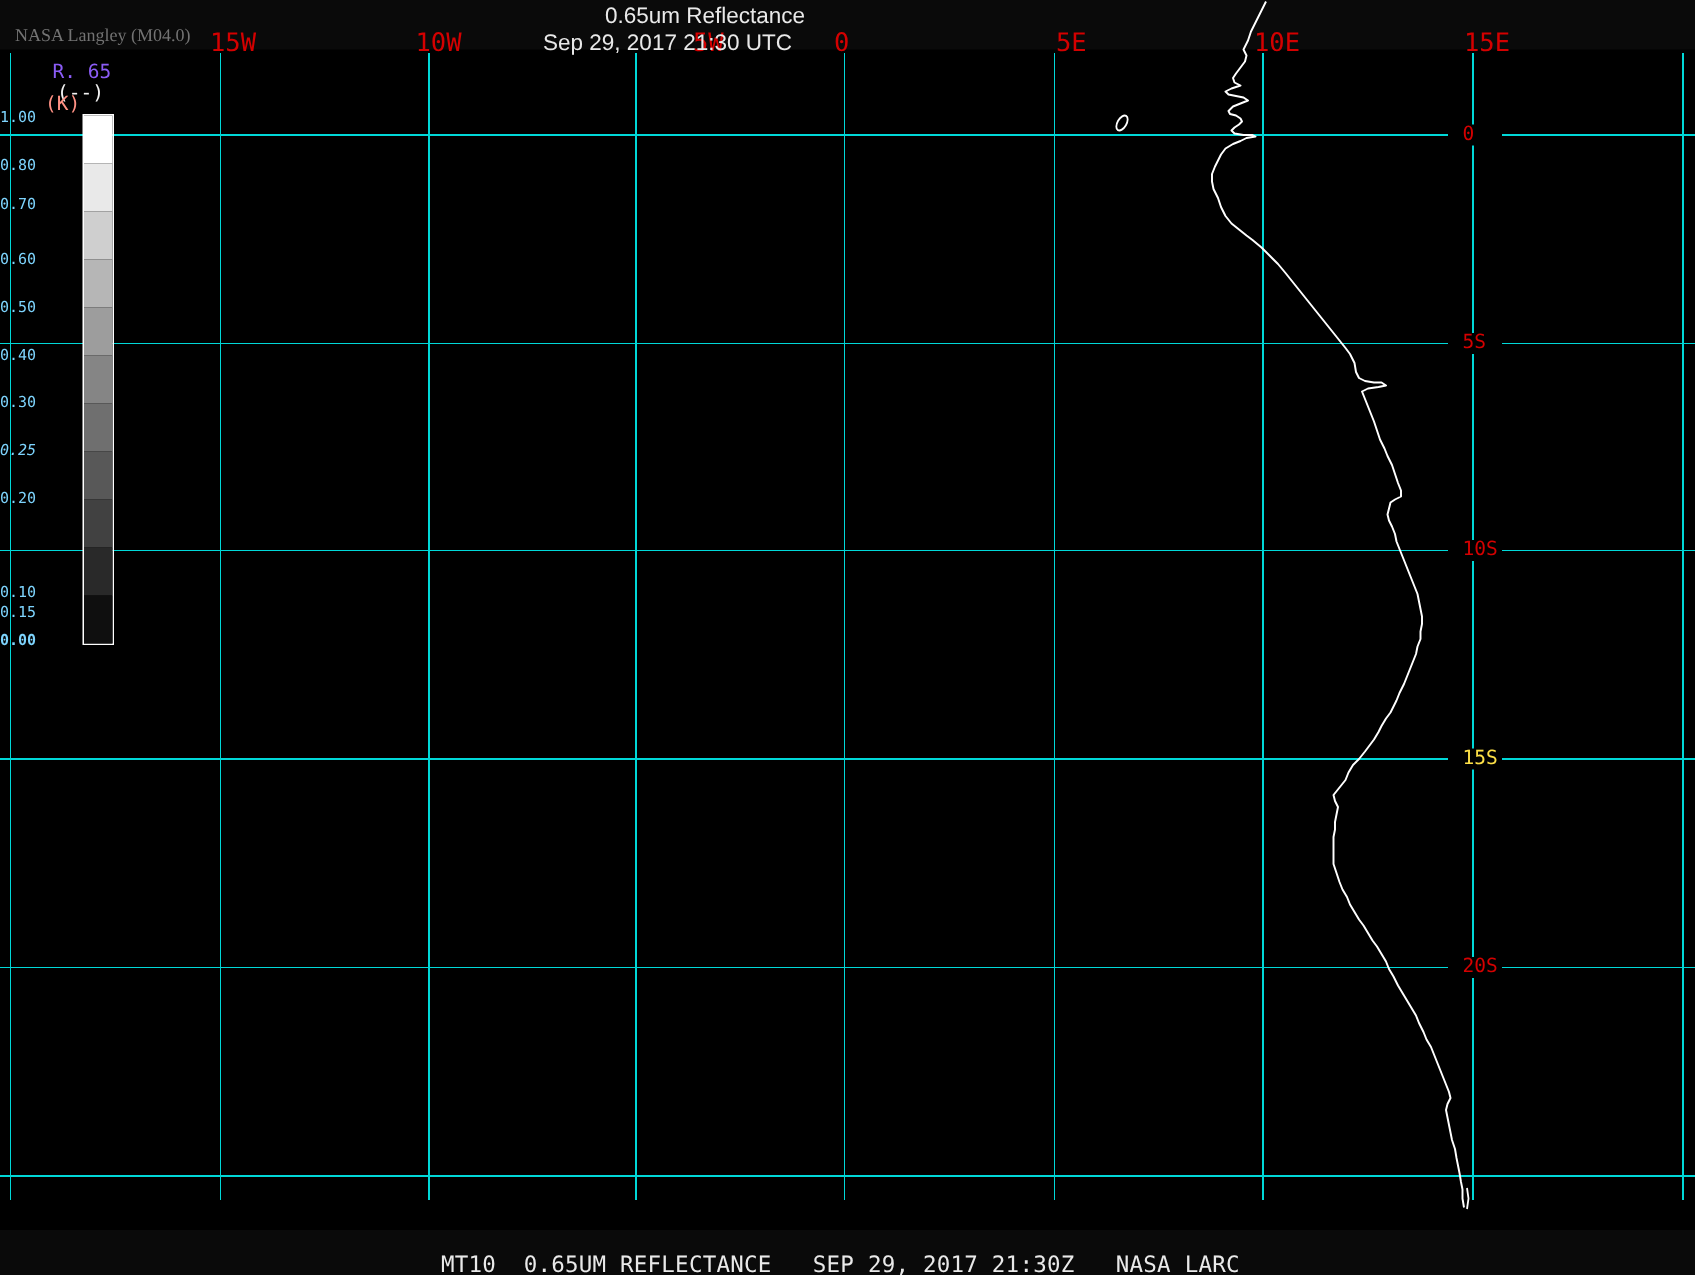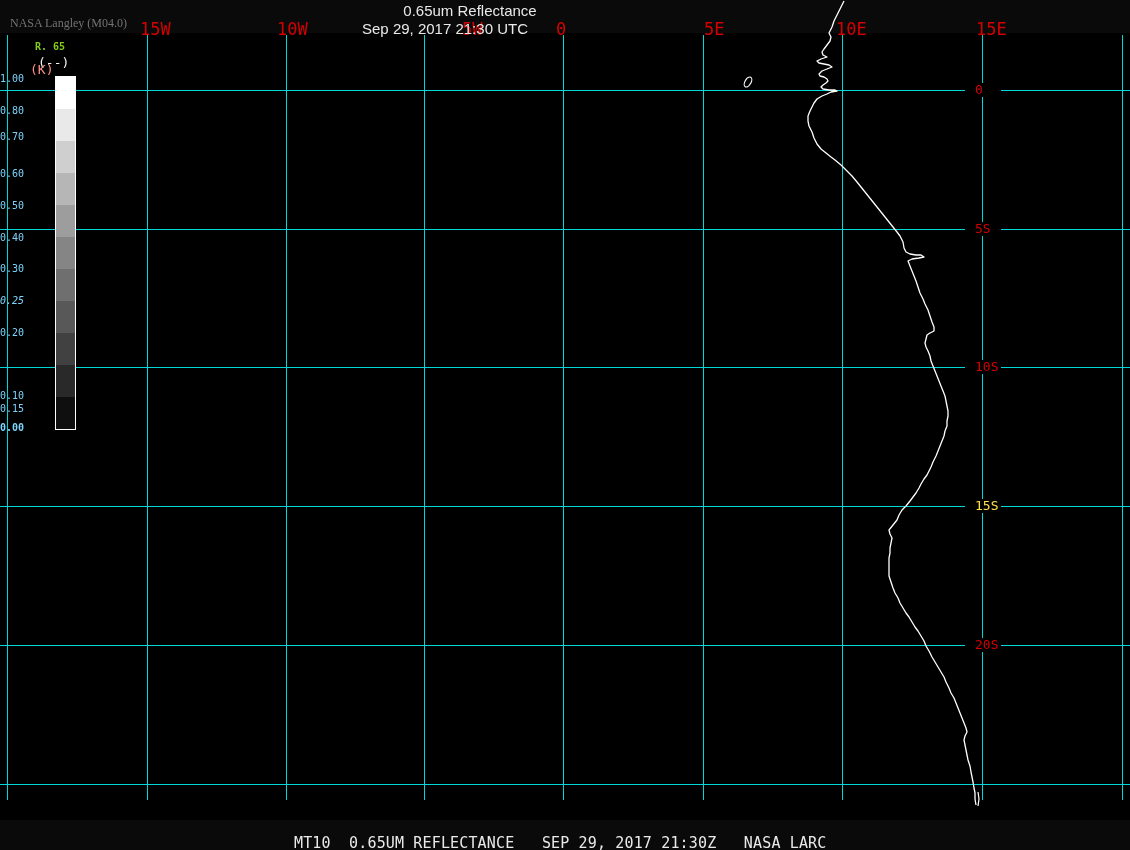--- a/index.html
+++ b/index.html
@@ -40,21 +40,21 @@
     position:absolute;left:55px;top:76px;width:19px;height:352px;
     border:1px solid #fff;display:flex;flex-direction:column;z-index:6;
   }
   .cb-step{flex:1 1 auto;}
   .cb-tick{
     position:absolute;left:0;width:52px;z-index:7;
     font-size:10px;color:#7dd3fc;height:14px;line-height:14px;white-space:pre;
   }
   .cb-title1{
     position:absolute;left:35px;top:41px;z-index:7;
-    font-size:10px;color:#84cc16;white-space:pre;font-weight:bold;
+    font-size:13px;color:#8b5cf6;white-space:pre;
   }
   .cb-title2{
     position:absolute;left:38px;top:55px;z-index:7;
     font-size:13px;color:#f2f2f2;white-space:pre;
   }
   .cb-ghost{
     position:absolute;left:30px;top:62px;z-index:8;
     font-size:13px;color:#ff9184;white-space:pre;
   }
   .statusbar{

